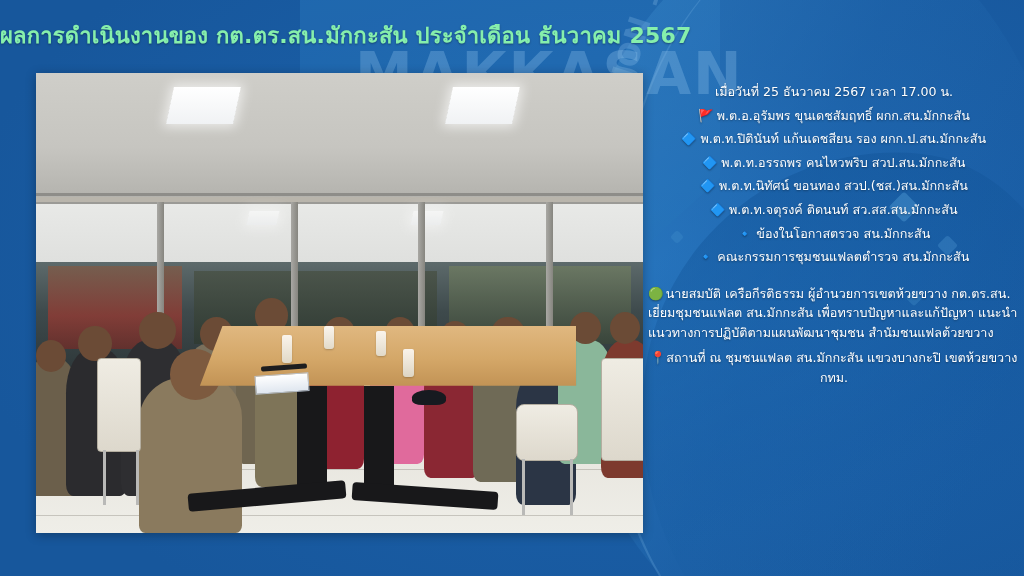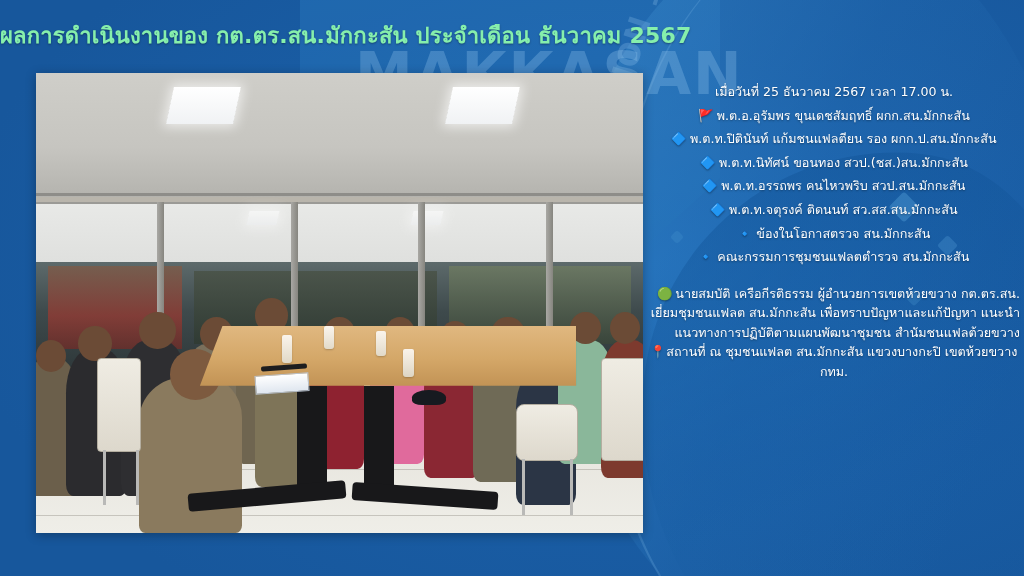--- a/index.html
+++ b/index.html
@@ -244,29 +244,29 @@
     text-align: center;
     white-space: nowrap;
     margin-bottom: 11px;
     text-shadow: 0 1px 2px rgba(0,0,0,.35);
   }
   .line .bullet { margin-right: 3px; }
   .line.head-line { margin-bottom: 11px; }
 
   .para {
     margin-top: 20px;
-    text-align: right;
+    text-align: left;
     line-height: 1.55;
     font-size: 12.6px;
     text-shadow: 0 1px 2px rgba(0,0,0,.35);
   }
   .para .blk { display:block; }
   .para .lead { margin-right: 2px; }
   .place {
-    margin-top: 0;
+    margin-top: 6px;
     text-align: center;
     line-height: 1.55;
     font-size: 12.6px;
     text-shadow: 0 1px 2px rgba(0,0,0,.35);
   }
   .place .blk { display:block; }
 </style>
 </head>
 <body>
 
@@ -369,27 +369,27 @@
   </div>
 
   <div class="textcol">
 
     <div class="line head-line">เมื่อวันที่ 25 ธันวาคม 2567 เวลา 17.00 น.</div>
 
     <div class="line">
       <span class="bullet">🚩</span><span>พ.ต.อ.อุรัมพร  ขุนเดชสัมฤทธิ์ ผกก.สน.มักกะสัน</span>
     </div>
     <div class="line">
-      <span class="bullet">🔷</span><span>พ.ต.ท.ปิตินันท์  แก้มชนแฟลตียน รอง ผกก.ป.สน.มักกะสัน</span>
+      <span class="bullet">🔷</span><span>พ.ต.ท.ปิตินันท์  แก้นเดชสียน รอง ผกก.ป.สน.มักกะสัน</span>
+    </div>
+    <div class="line">
+      <span class="bullet">🔷</span><span>พ.ต.ท.อรรถพร คนไหวพริบ สวป.สน.มักกะสัน</span>
     </div>
     <div class="line">
       <span class="bullet">🔷</span><span>พ.ต.ท.นิทัศน์  ขอนทอง สวป.(ชส.)สน.มักกะสัน</span>
-    </div>
-    <div class="line">
-      <span class="bullet">🔷</span><span>พ.ต.ท.อรรถพร คนไหวพริบ สวป.สน.มักกะสัน</span>
     </div>
     <div class="line">
       <span class="bullet">🔷</span><span>พ.ต.ท.จตุรงค์ ติดนนท์ สว.สส.สน.มักกะสัน</span>
     </div>
     <div class="line">
       <span class="bullet">🔹</span><span>ข้องในโอกาสตรวจ สน.มักกะสัน</span>
     </div>
     <div class="line">
       <span class="bullet">🔹</span><span>คณะกรรมการชุมชนแฟลตตำรวจ สน.มักกะสัน</span>
     </div>

